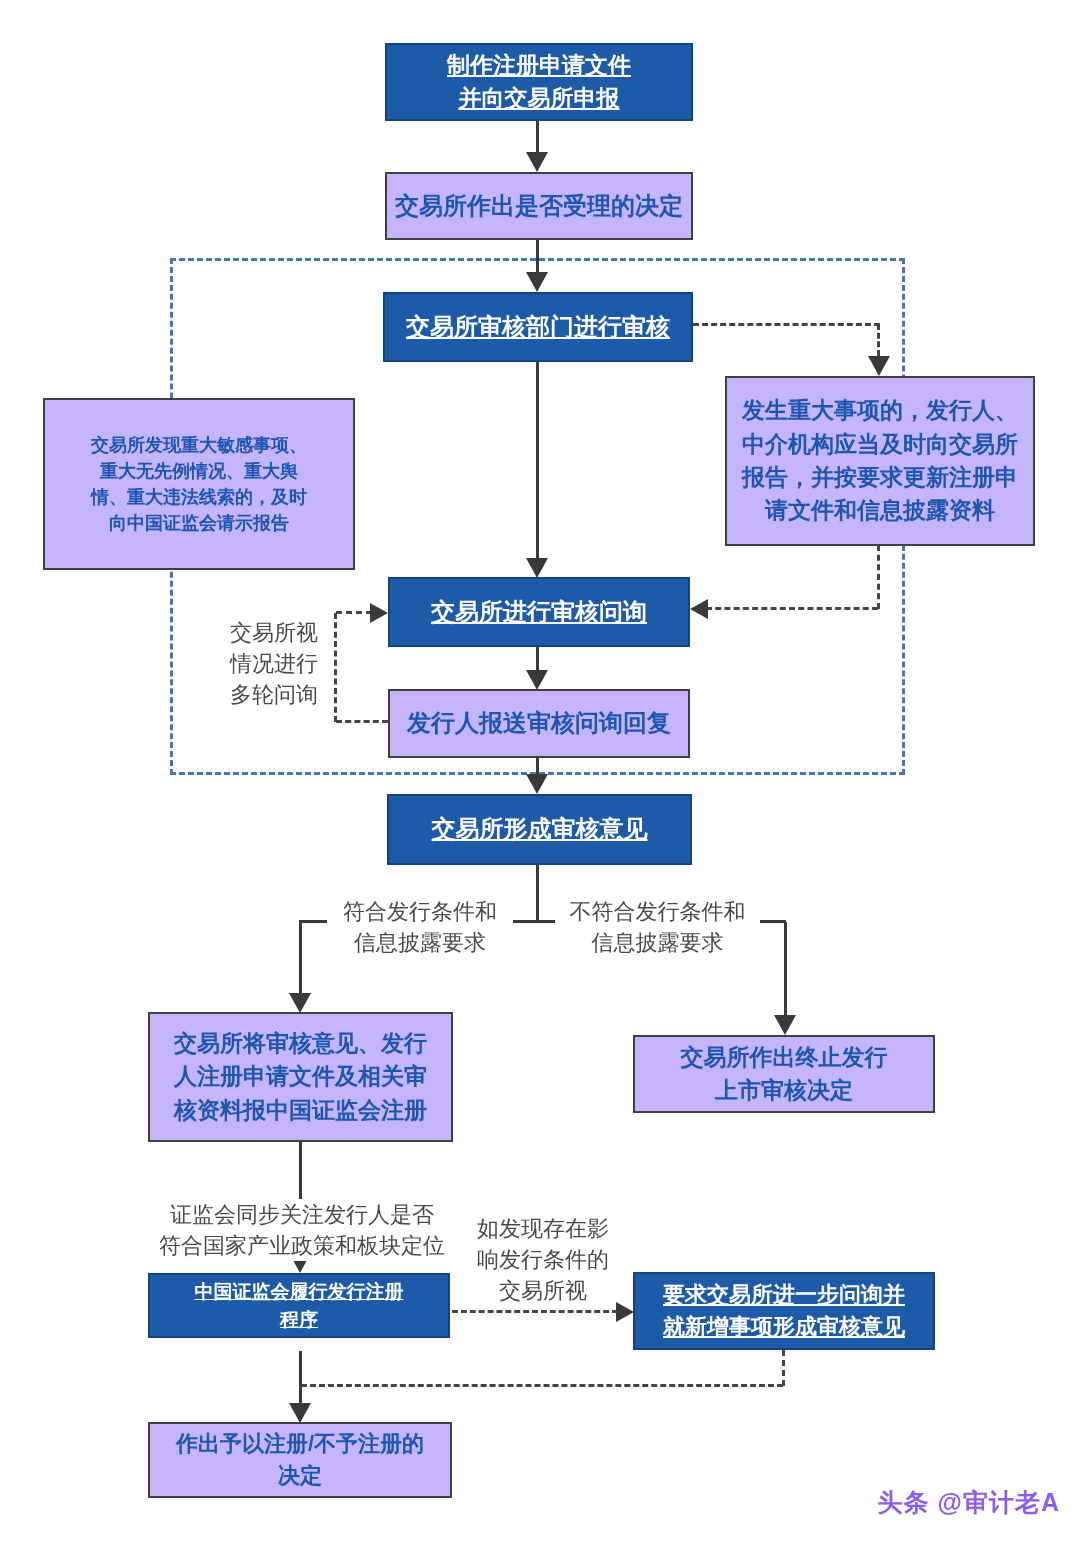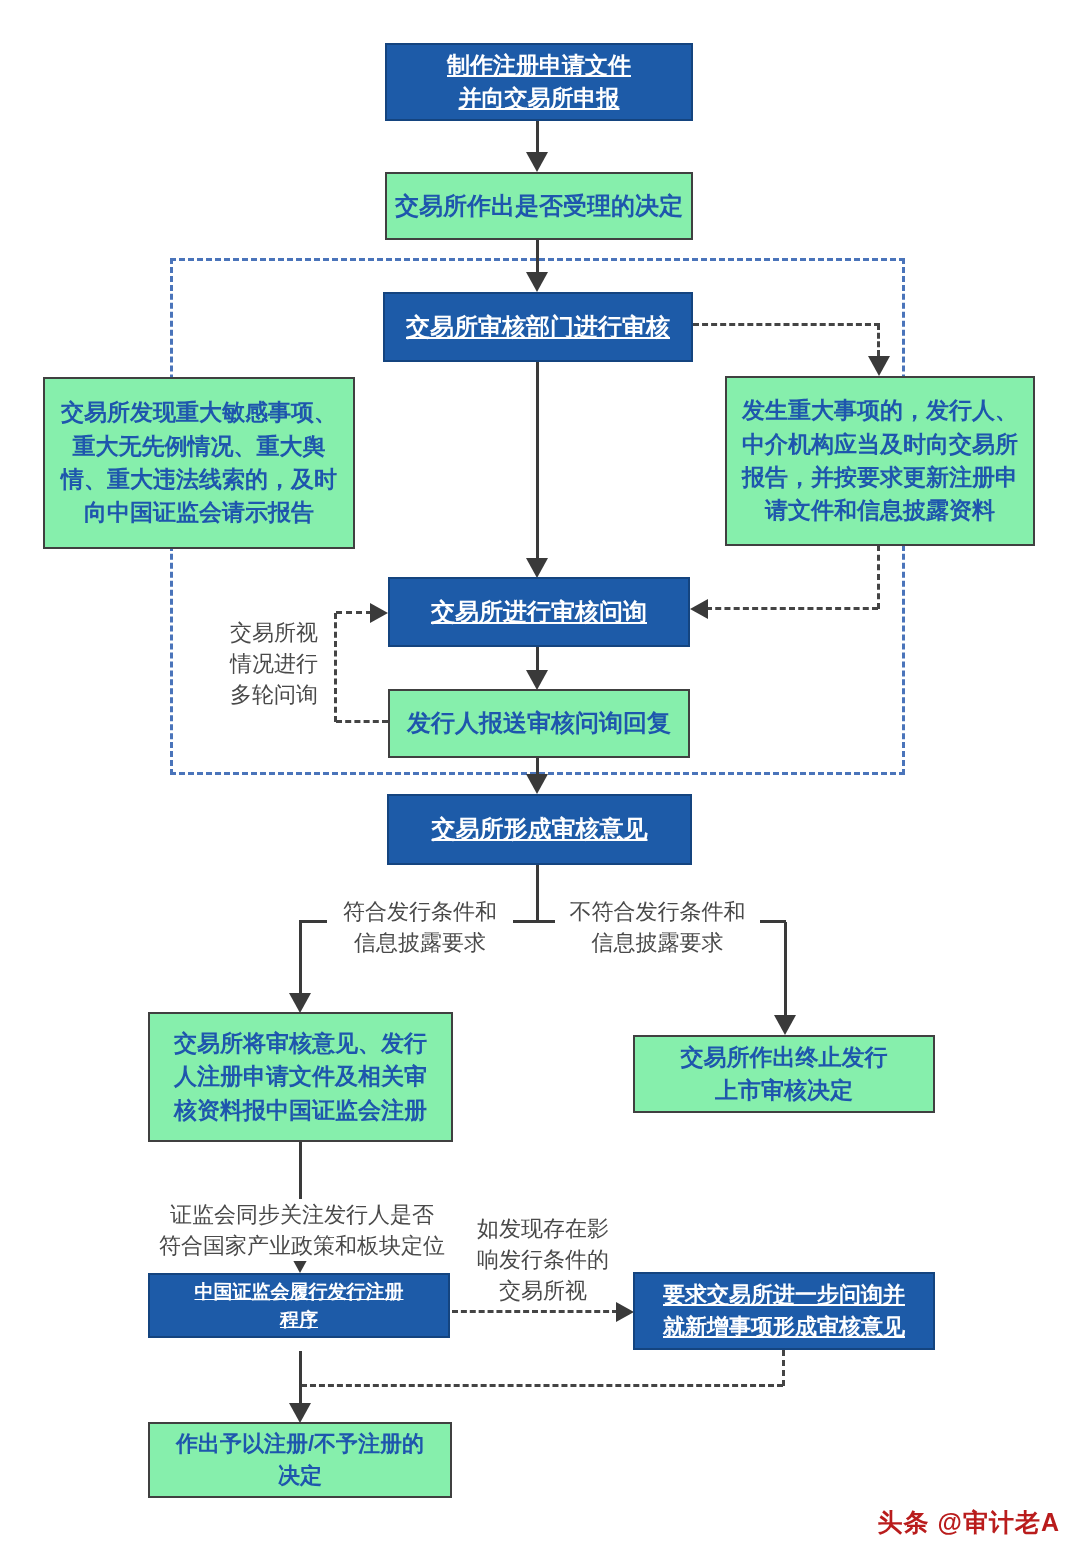--- a/index.html
+++ b/index.html
@@ -5,33 +5,33 @@
   html,body{margin:0;padding:0;background:#ffffff;}
   #canvas{
     position:relative;width:1080px;height:1542px;background:#ffffff;
     font-family:"Liberation Sans","DejaVu Sans",sans-serif;overflow:hidden;
   }
   .node{
     position:absolute;box-sizing:border-box;display:flex;align-items:center;justify-content:center;
     text-align:center;white-space:pre-line;font-weight:bold;line-height:1.45;padding:2px 6px;z-index:3;
   }
   .blue-node{background:#1d5ba8;border:2px solid #14447f;color:#ffffff;text-decoration:underline;}
-  .white-node{background:#86efac;border:2px solid #404040;color:#1e56ad;}
+  .white-node{background:#c4b5fd;border:2px solid #404040;color:#1e56ad;}
   .note{
     position:absolute;box-sizing:border-box;color:#4a4a4a;font-weight:normal;
     text-align:center;white-space:pre-line;line-height:1.42;z-index:4;font-size:22px;
   }
   .line{position:absolute;background:#3a3a3a;z-index:1;}
   .dash-h{position:absolute;border-top:3px dashed #444444;height:0;z-index:1;}
   .dash-v{position:absolute;border-left:3px dashed #444444;width:0;z-index:1;}
   .arrow-down{position:absolute;width:0;height:0;border-left:11px solid transparent;border-right:11px solid transparent;border-top:20px solid #3a3a3a;z-index:2;}
   .arrow-left{position:absolute;width:0;height:0;border-top:10px solid transparent;border-bottom:10px solid transparent;border-right:18px solid #3a3a3a;z-index:2;}
   .arrow-right{position:absolute;width:0;height:0;border-top:10px solid transparent;border-bottom:10px solid transparent;border-left:18px solid #3a3a3a;z-index:2;}
   .region{position:absolute;border:3px dashed #4a74ba;z-index:0;box-sizing:border-box;}
-  .watermark{position:absolute;color:#b91c1c;font-weight:600;font-size:25px;letter-spacing:1px;z-index:5;text-align:right;margin-top:20px;}
+  .watermark{position:absolute;color:#8b5cf6;font-weight:600;font-size:25px;letter-spacing:1px;z-index:5;text-align:right;}
   .bg-white{background:#ffffff;}
 </style>
 </head>
 <body>
 
 <div id="canvas">
 
   <div class="region" style="left:170px;top:258px;width:735px;height:517px;"></div>
 
   <div class="line" style="left:536px;top:120px;width:3px;height:36px;"></div>
@@ -81,21 +81,21 @@
   <div class="line" style="left:299px;top:1351px;width:3px;height:54px;"></div>
   <div class="arrow-down" style="left:289px;top:1403px;"></div>
 
   <div class="node blue-node" style="left:385px;top:43px;width:308px;height:78px;font-size:23px;">制作注册申请文件
 并向交易所申报</div>
 
   <div class="node white-node" style="left:385px;top:172px;width:308px;height:68px;font-size:24px;">交易所作出是否受理的决定</div>
 
   <div class="node blue-node" style="left:383px;top:292px;width:310px;height:70px;font-size:24px;">交易所审核部门进行审核</div>
 
-  <div class="node white-node" style="left:43px;top:377px;width:312px;height:172px;font-size:23px;">交易所发现重大敏感事项、
+  <div class="node white-node" style="left:43px;top:398px;width:312px;height:172px;font-size:18px;">交易所发现重大敏感事项、
 重大无先例情况、重大舆
 情、重大违法线索的，及时
 向中国证监会请示报告</div>
 
   <div class="node white-node" style="left:725px;top:376px;width:310px;height:170px;font-size:23px;">发生重大事项的，发行人、
 中介机构应当及时向交易所
 报告，并按要求更新注册申
 请文件和信息披露资料</div>
 
   <div class="node blue-node" style="left:388px;top:577px;width:302px;height:70px;font-size:24px;">交易所进行审核问询</div>

